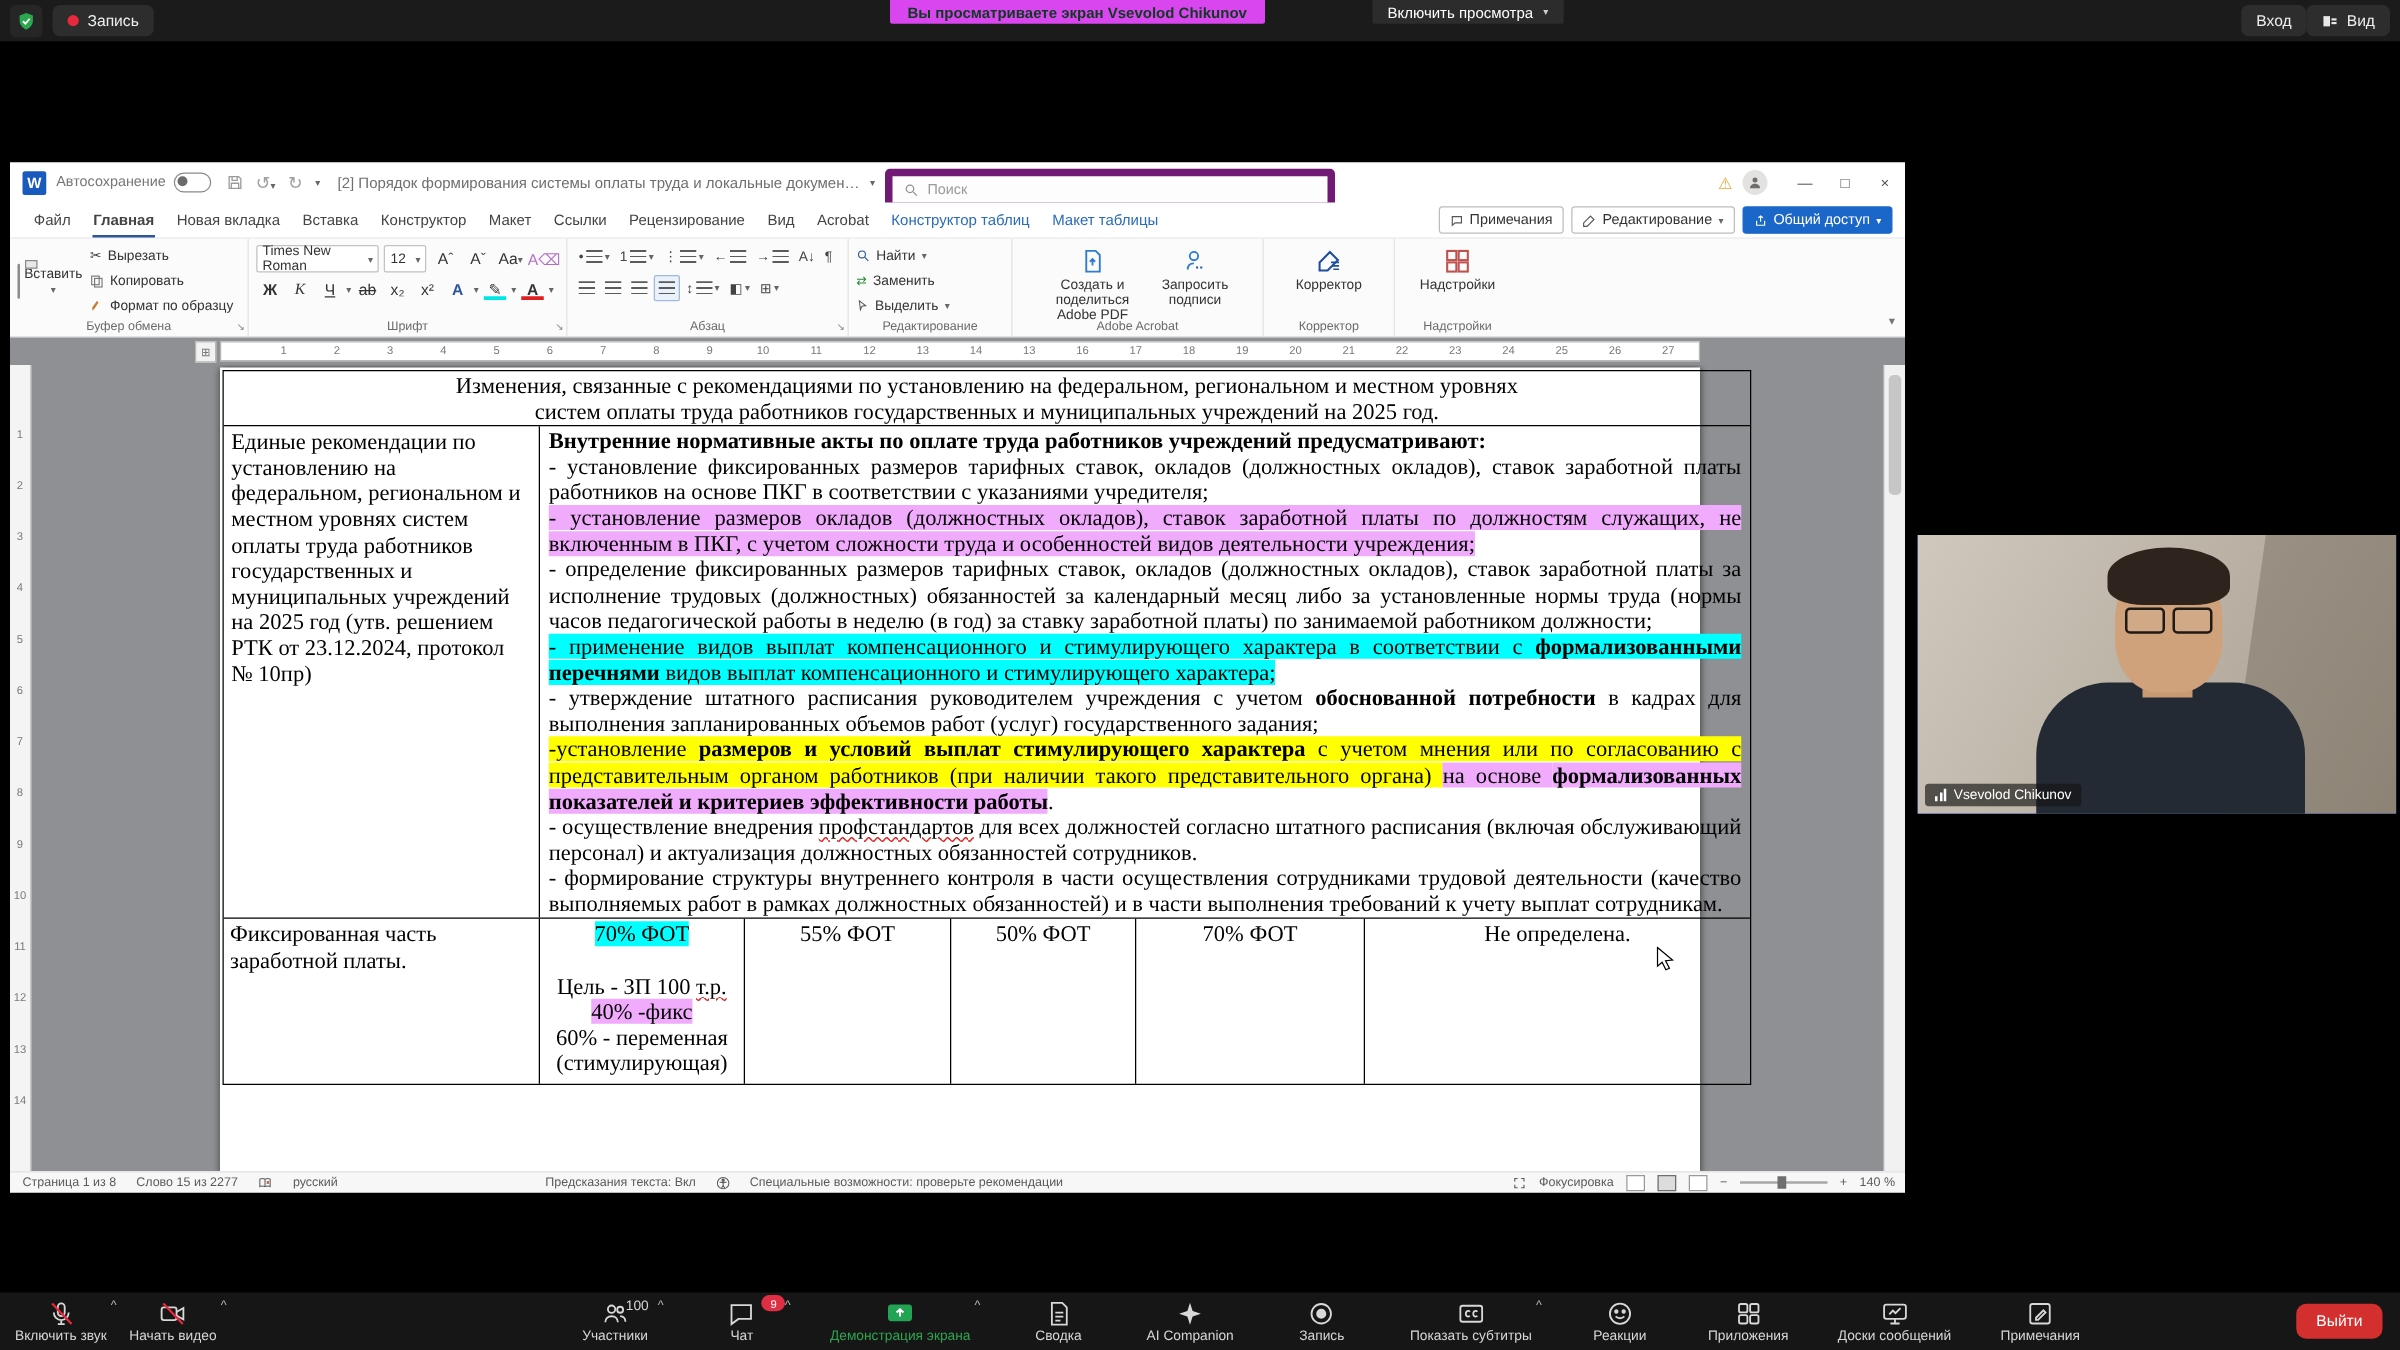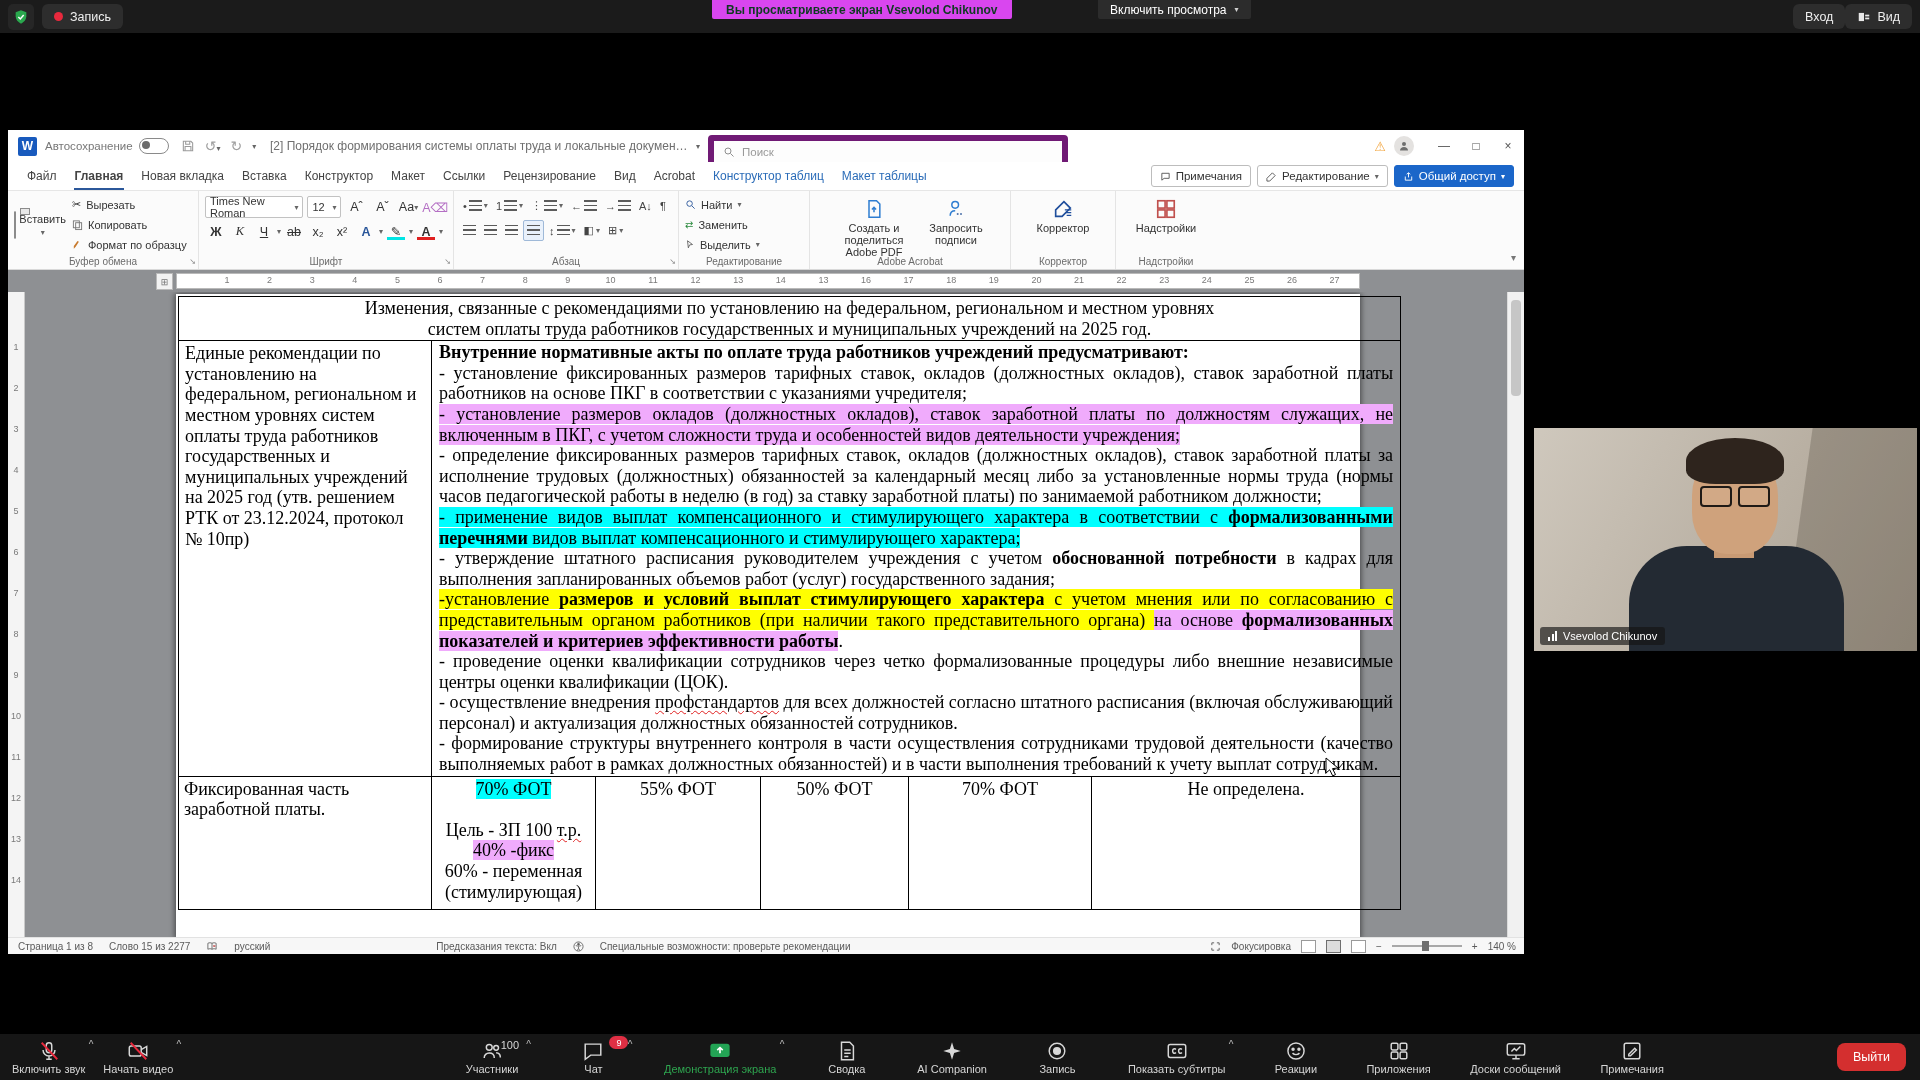--- a/index.html
+++ b/index.html
@@ -520,21 +520,20 @@
             <span>Единые рекомендации по установлению на федеральном, региональном и местном уровнях систем оплаты труда работников государственных и муниципальных учреждений на 2025 год (утв. решением РТК от 23.12.2024, протокол № 10пр)</span>
           </div>
           <div class="cell-r">
               <div class="para"><span class="b">Внутренние нормативные акты по оплате труда работников учреждений предусматривают:</span></div>
               <div class="para"><span class="">- установление фиксированных размеров тарифных ставок, окладов (должностных окладов), ставок заработной платы работников на основе ПКГ в соответствии с указаниями учредителя;</span></div>
               <div class="para"><span class="hl-green">- установление размеров окладов (должностных окладов), ставок заработной платы по должностям служащих, не включенным в ПКГ, с учетом сложности труда и особенностей видов деятельности учреждения;</span></div>
               <div class="para"><span class="">- определение фиксированных размеров тарифных ставок, окладов (должностных окладов), ставок заработной платы за исполнение трудовых (должностных) обязанностей за календарный месяц либо за установленные нормы труда (нормы часов педагогической работы в неделю (в год) за ставку заработной платы) по занимаемой работником должности;</span></div>
               <div class="para"><span class="hl-cyan">- применение видов выплат компенсационного и стимулирующего характера в соответствии с </span><span class="b hl-cyan">формализованными перечнями</span><span class="hl-cyan"> видов выплат компенсационного и стимулирующего характера;</span></div>
               <div class="para"><span class="">- утверждение штатного расписания руководителем учреждения с учетом </span><span class="b">обоснованной потребности</span><span class=""> в кадрах для выполнения запланированных объемов работ (услуг) государственного задания;</span></div>
               <div class="para"><span class="hl-yellow">-установление </span><span class="b hl-yellow">размеров и условий выплат стимулирующего характера</span><span class="hl-yellow"> с учетом мнения или по согласованию с представительным органом работников (при наличии такого представительного органа) </span><span class="hl-green">на основе </span><span class="b hl-green">формализованных показателей и критериев эффективности работы</span><span class="">.</span></div>
-              <div class="para"><span class="">- проведение оценки квалификации сотрудников через четко формализованные процедуры либо внешние независимые центры оценки квалификации (ЦОК).</span></div>
               <div class="para"><span class="">- осуществление внедрения </span><span class="sq">профстандартов</span><span class=""> для всех должностей согласно штатного расписания (включая обслуживающий персонал) и актуализация должностных обязанностей сотрудников.</span></div>
               <div class="para"><span class="">- формирование структуры внутреннего контроля в части осуществления сотрудниками трудовой деятельности (качество выполняемых работ в рамках должностных обязанностей) и в части выполнения требований к учету выплат сотрудникам.</span></div>
             </div>
         </div>
         <div class="brow">
             <div class="bcell" style="width: 253px; flex: 0 0 auto; text-align: left;">
               <div class="line"><span class="">Фиксированная часть заработной платы.</span></div>
             </div>
             <div class="bcell" style="width: 164px; flex: 0 0 auto; text-align: center;">
               <div class="line"><span class="hl-cyan">70% ФОТ</span></div>

